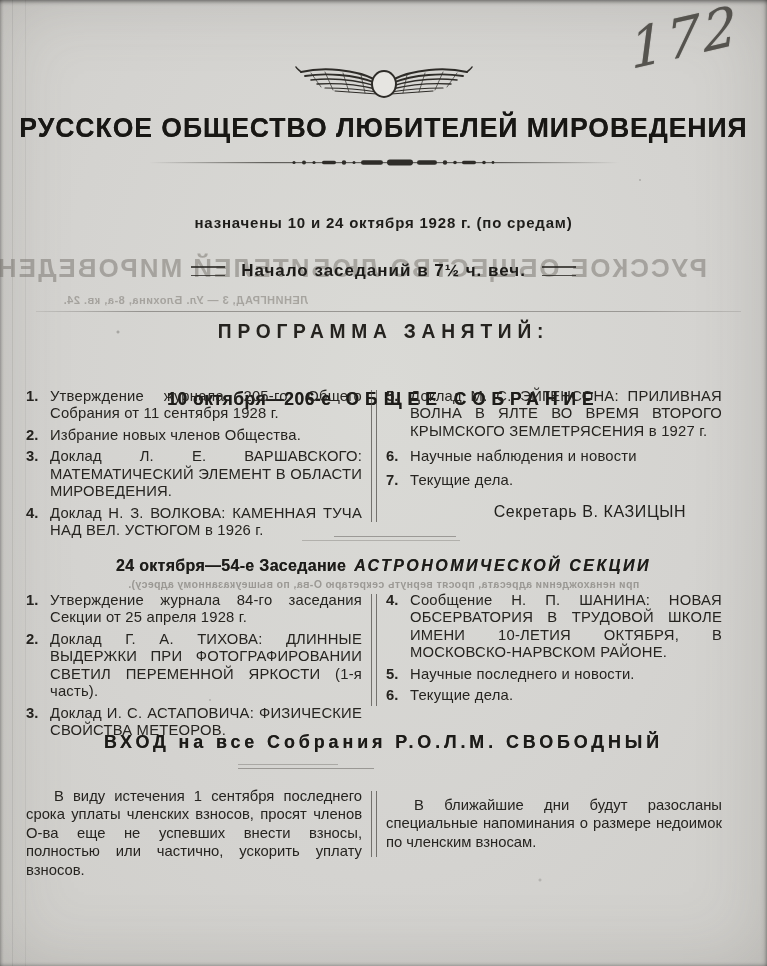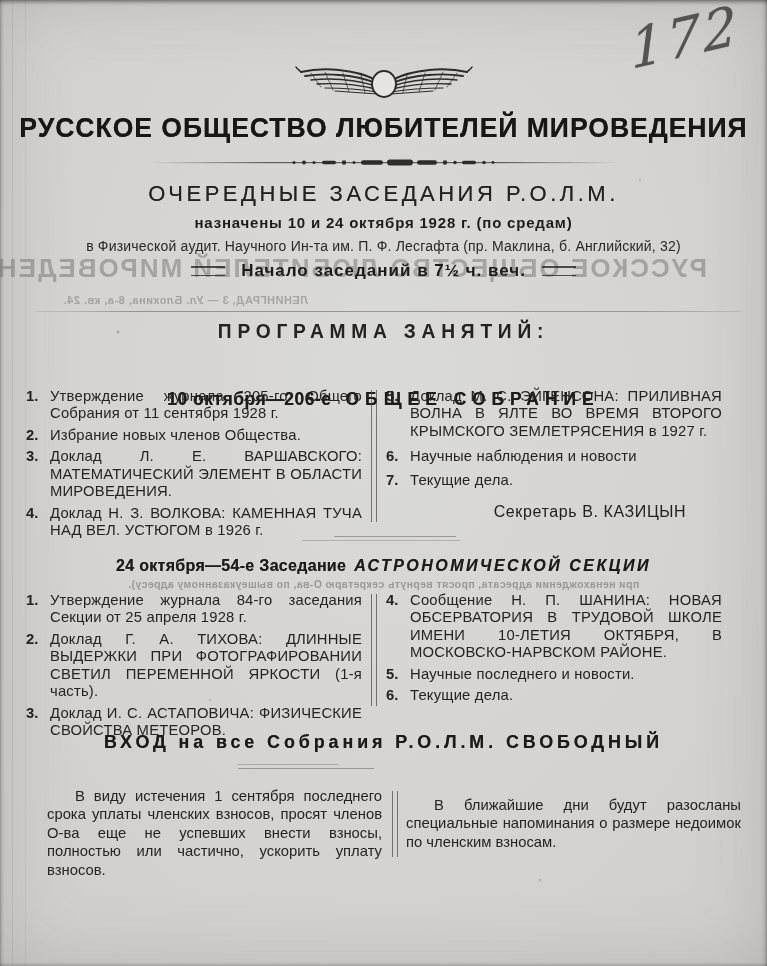--- a/index.html
+++ b/index.html
@@ -81,21 +81,21 @@
     position:absolute;left:0;right:0;text-align:center;font-weight:bold;color:#1d1c19;
     white-space:nowrap;text-shadow:0 0 .5px rgba(29,28,25,.7);
   }
   .sh1{top:355px;font-size:17.5px;letter-spacing:.5px;margin-top:34px;}
   .sh1 .spread{letter-spacing:6px;margin-left:14px;}
   .sh2{top:557px;font-size:16px;letter-spacing:.3px;}
   .sh2 .spread{letter-spacing:2.5px;margin-left:8px;font-style:italic;}
   .columns{position:absolute;left:26px;right:26px;display:flex;z-index:2;}
   .cols1{top:388px;}
   .cols2{top:592px;}
-  .cols3{top:787px;margin-left:21px;}
+  .cols3{top:787px;}
   .col{width:336px;}
   .col.right{margin-left:24px;}
   .divider{
     position:absolute;left:345px;top:2px;width:4px;
     border-left:1.5px solid rgba(72,70,65,.7);
     border-right:1.5px solid rgba(72,70,65,.7);
   }
   .cols1 .divider{height:132px;}
   .cols2 .divider{height:112px;}
   .cols3 .divider{height:66px;top:4px;}
@@ -170,23 +170,21 @@
       <rect x="238" y="3.6" width="26" height="5.8" rx="2.8"></rect>
       <rect x="268" y="4.2" width="20" height="4.6" rx="2.2"></rect>
       <circle cx="296" cy="6.5" r="2.2"></circle>
         <circle cx="306" cy="6.5" r="1.8"></circle>
       <rect x="313" y="4.8" width="14" height="3.4" rx="1.6"></rect>
       <circle cx="335" cy="6.5" r="1.8"></circle>
         <circle cx="344" cy="6.5" r="1.4"></circle>
     </g>
   </svg>
 
-  <div class="meetings">ОЧЕРЕДНЫЕ ЗАСЕДАНИЯ Р.О.Л.М.</div>
   <div class="dates">назначены 10 и 24 октября 1928 г. (по средам)</div>
-  <div class="venue">в Физической аудит. Научного Ин-та им. П. Ф. Лесгафта (пр. Маклина, б. Английский, 32)</div>
 
   <div class="bleed bleed1">РУССКОЕ ОБЩЕСТВО ЛЮБИТЕЛЕЙ МИРОВЕДЕНИЯ</div>
   <div class="bleed bleed2">ЛЕНИНГРАД, 3 — Ул. Блохина, 8-а, кв. 24.</div>
 
   <div class="timerow">
     <span class="dmark"></span>
     <span class="timetext">Начало заседаний в 7½ ч. веч.</span>
     <span class="dmark"></span>
   </div>
 

